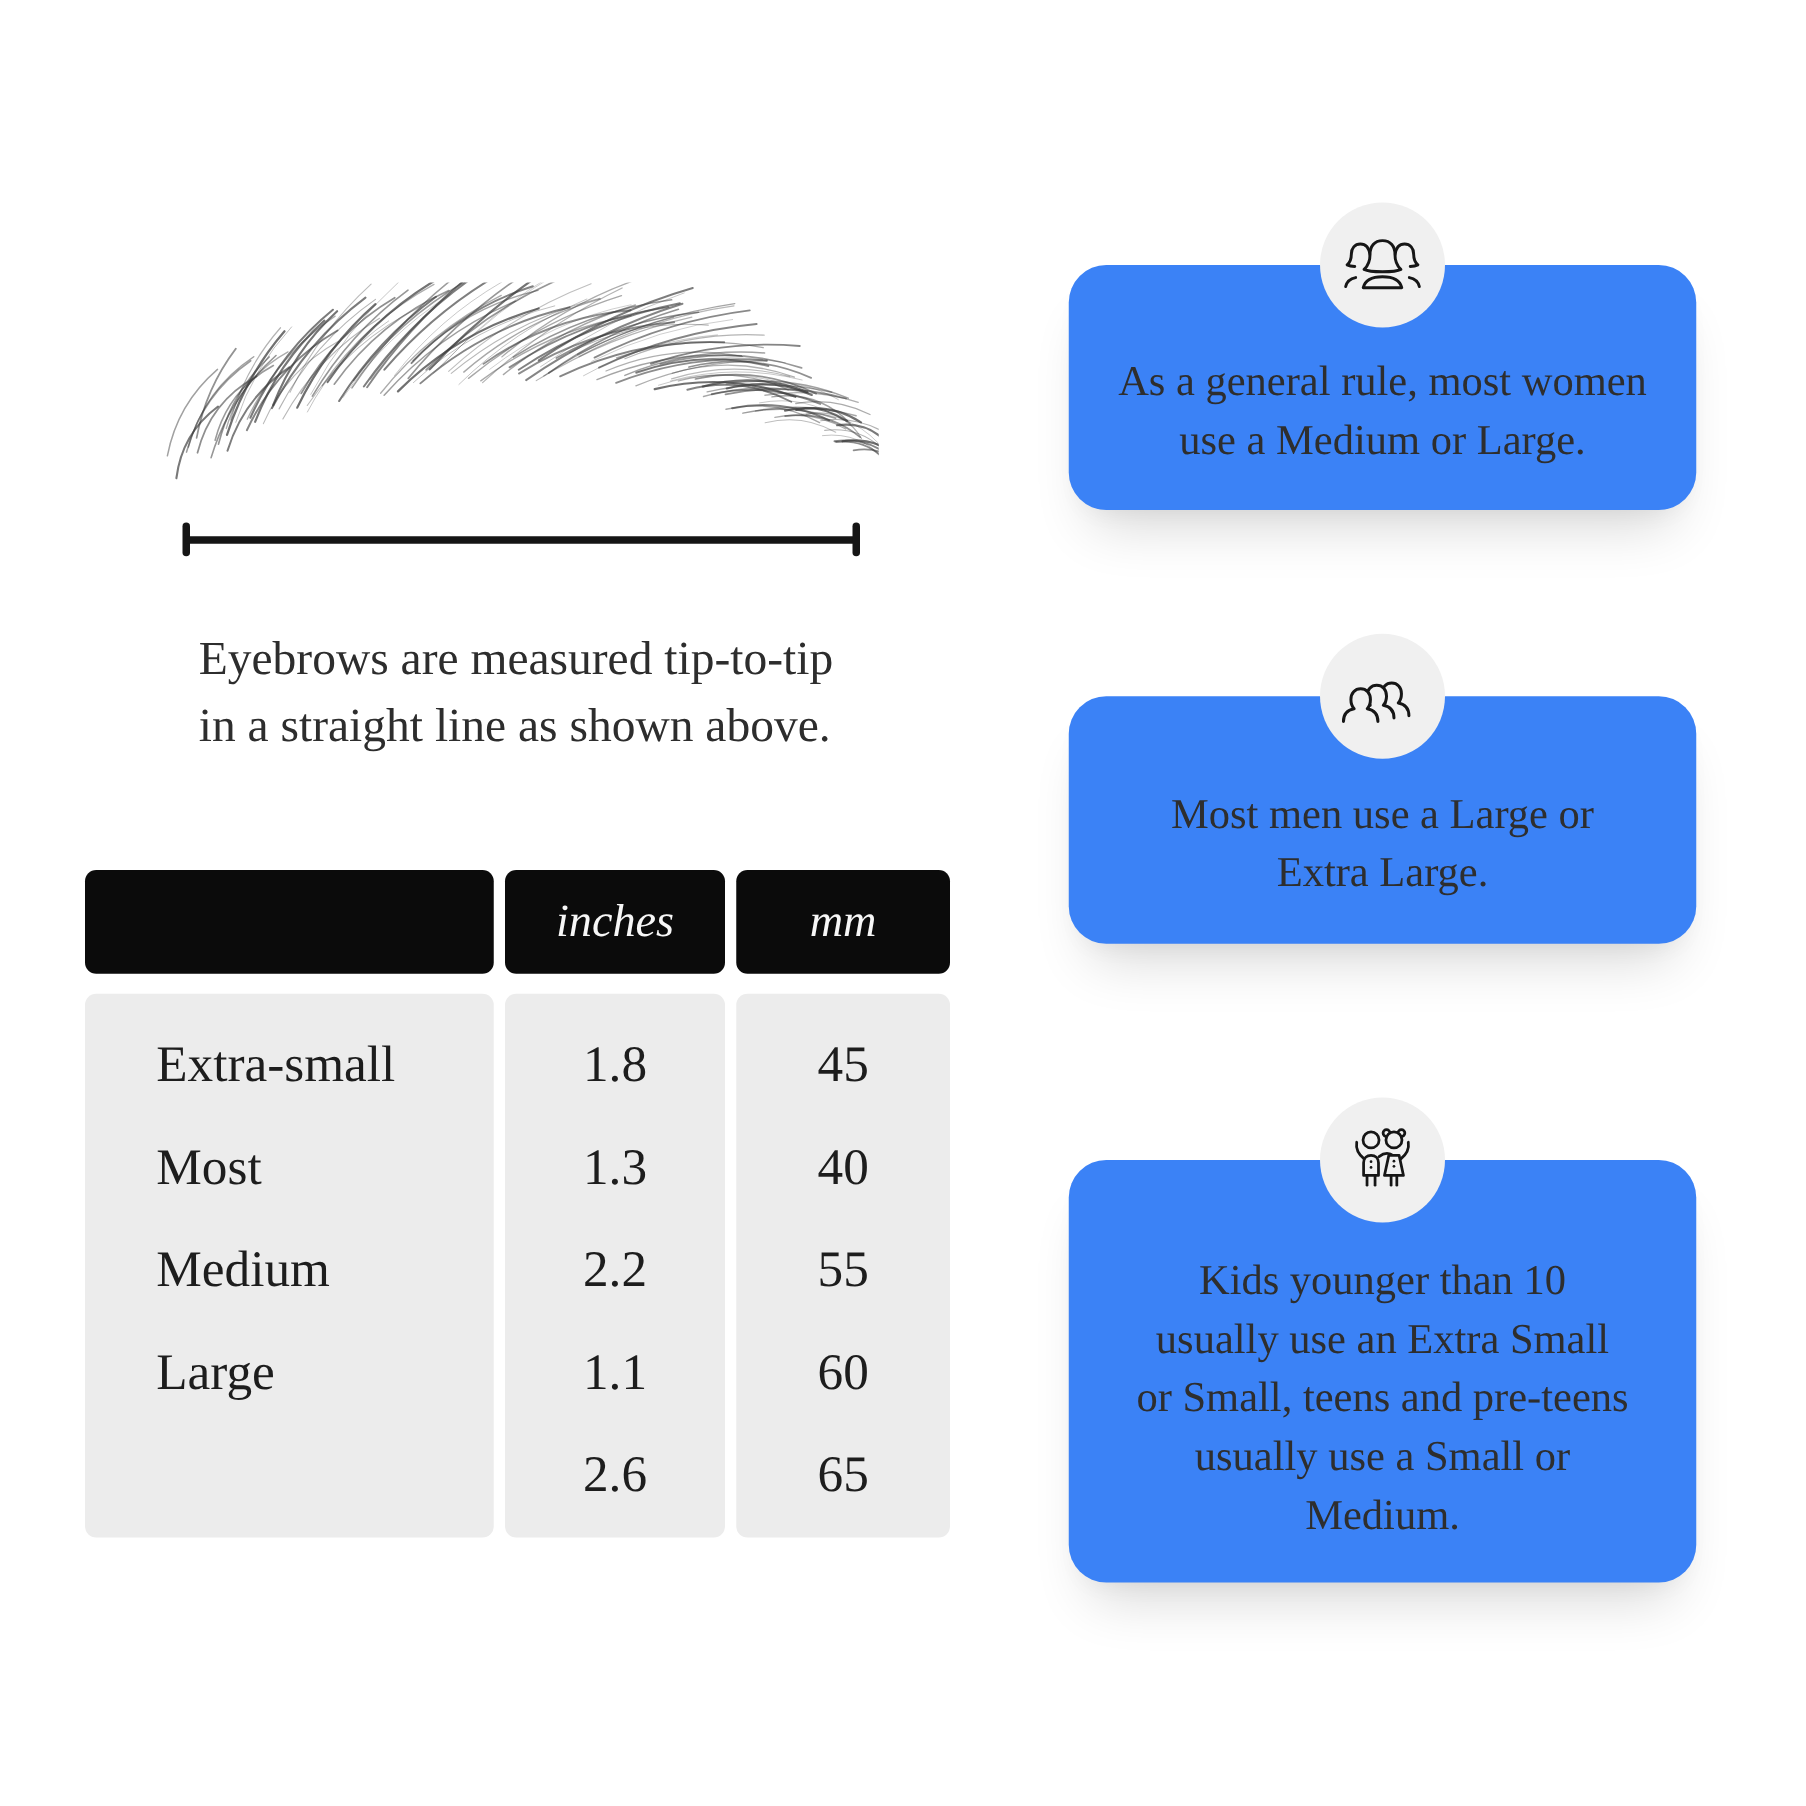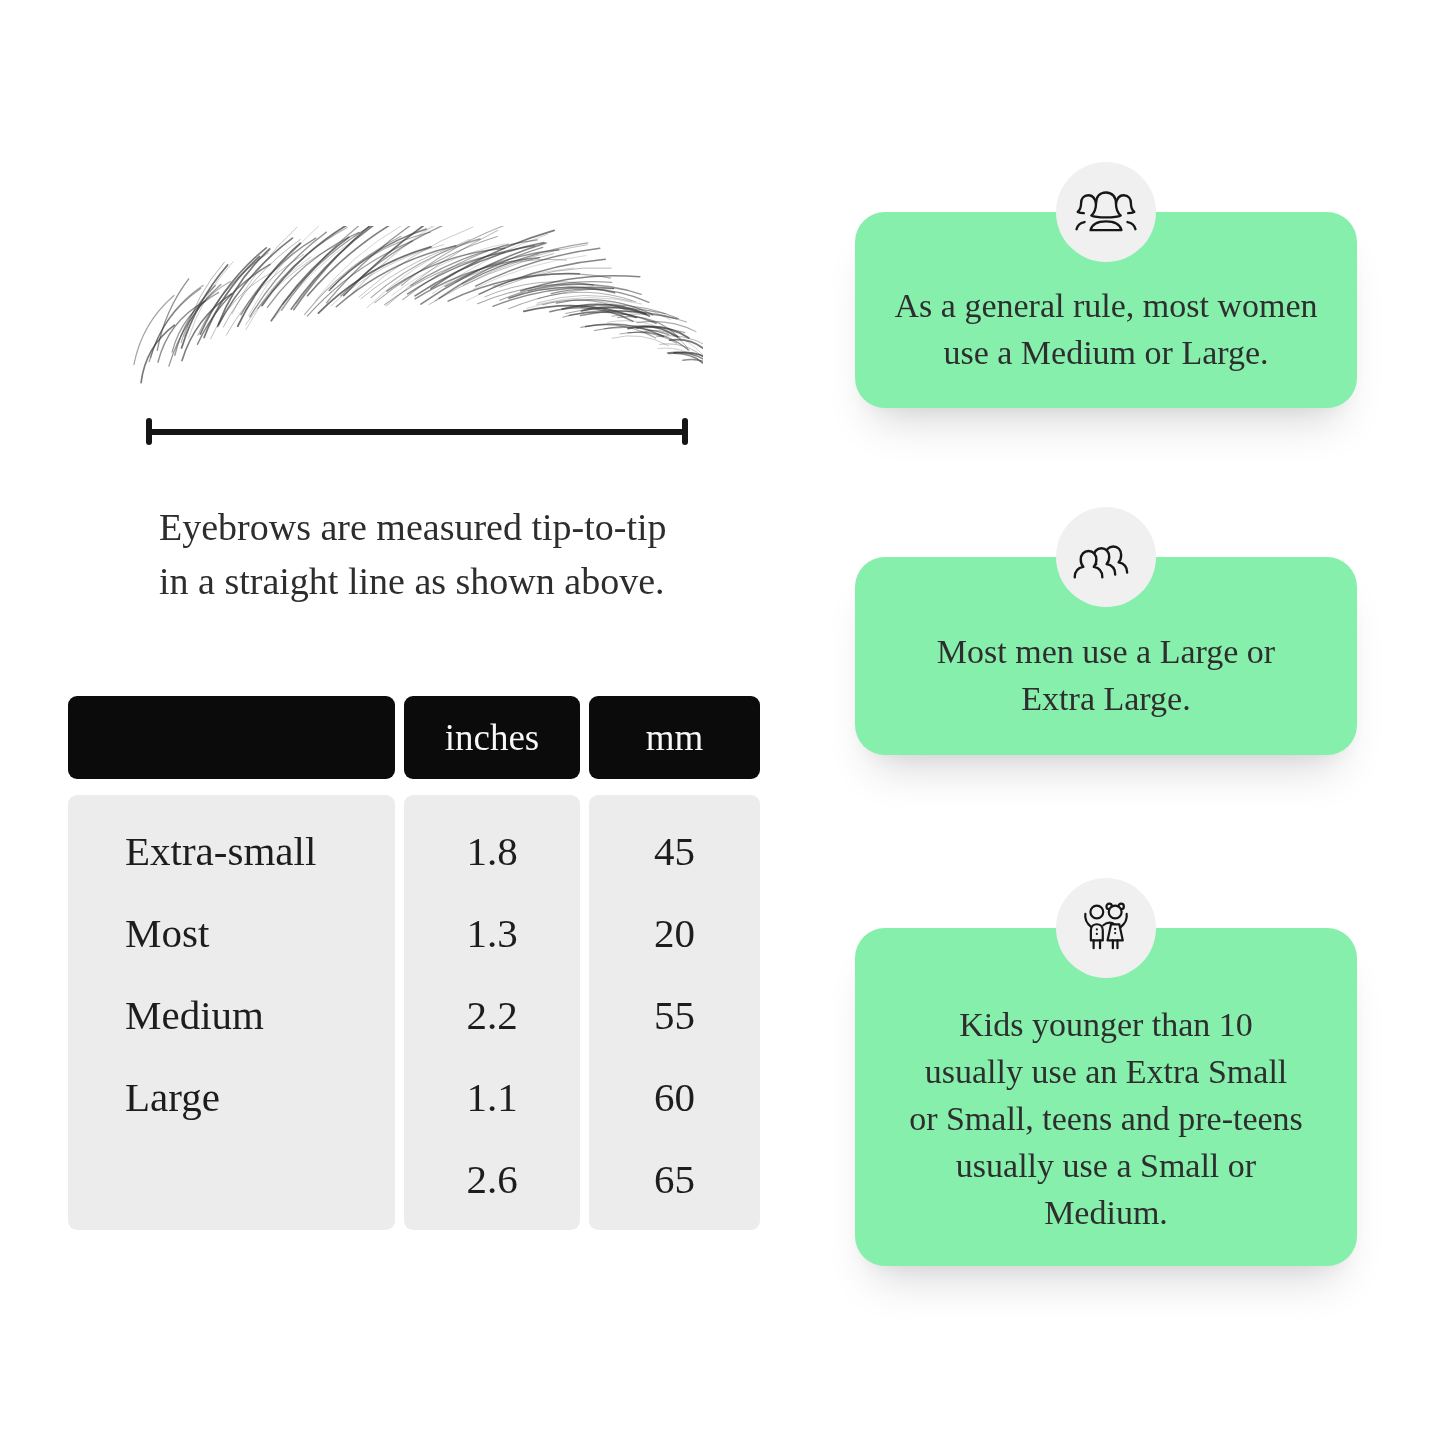--- a/index.html
+++ b/index.html
@@ -22,35 +22,35 @@
   .caption { position: absolute; left: 131px; top: 500px; width: 660px;
              font-size: 38px; line-height: 54px; color: #2d2d2d; margin-left: 28px; }
   .caption span { display: block; }
 
   
   .size-table { position: absolute; left: 68px; top: 696px; width: 692px; }
   .tbl-grid { display: grid; grid-template-columns: 327px 176px 171px; column-gap: 9px; }
   .header-cell {
     height: 83px; background: #0b0b0b; border-radius: 9px;
     color: #f7f7f7; font-size: 37px;
-    display: flex; align-items: center; justify-content: center;
+    display: flex; align-items: center; justify-content: center; font-style: italic;
   }
   .body-grid { margin-top: 16px; }
   .body-col {
     background: #ececec; border-radius: 9px; height: 435px;
     padding-top: 15px; box-sizing: border-box;
   }
   .cell { height: 82px; display: flex; align-items: center; font-size: 41px; color: #1d1d1d; }
   .label-cell { padding-left: 57px; justify-content: flex-start; }
   .num-cell   { justify-content: center; }
 
   
   .card {
     position: absolute; left: 855px; width: 502px;
-    background: #86efac; border-radius: 30px;
+    background: #3b82f6; border-radius: 30px;
     box-shadow: 0 30px 45px -18px rgba(0,0,0,0.16), 0 10px 22px -12px rgba(0,0,0,0.07);
   }
   .card1 { top: 212px; height: 196px; }
   .card2 { top: 557px; height: 198px; }
   .card3 { top: 928px; height: 338px; }
   .icon-circle {
     position: absolute; top: -50px; left: 50%; transform: translateX(-50%);
     width: 100px; height: 100px; border-radius: 50%; background: #f0f0f0;
     display: flex; align-items: center; justify-content: center;
   }
@@ -237,21 +237,21 @@
       </div>
       <div class="body-col">
         <div class="cell num-cell">1.8</div>
         <div class="cell num-cell">1.3</div>
         <div class="cell num-cell">2.2</div>
         <div class="cell num-cell">1.1</div>
         <div class="cell num-cell">2.6</div>
       </div>
       <div class="body-col">
         <div class="cell num-cell">45</div>
-        <div class="cell num-cell">20</div>
+        <div class="cell num-cell">40</div>
         <div class="cell num-cell">55</div>
         <div class="cell num-cell">60</div>
         <div class="cell num-cell">65</div>
       </div>
     </div>
   </div>
 
   <div class="card card1">
     <div class="icon-circle">
       <svg width="66" height="58" viewBox="0 0 72 64" fill="none" stroke="#161616" stroke-width="2.6" stroke-linecap="round" stroke-linejoin="round">

